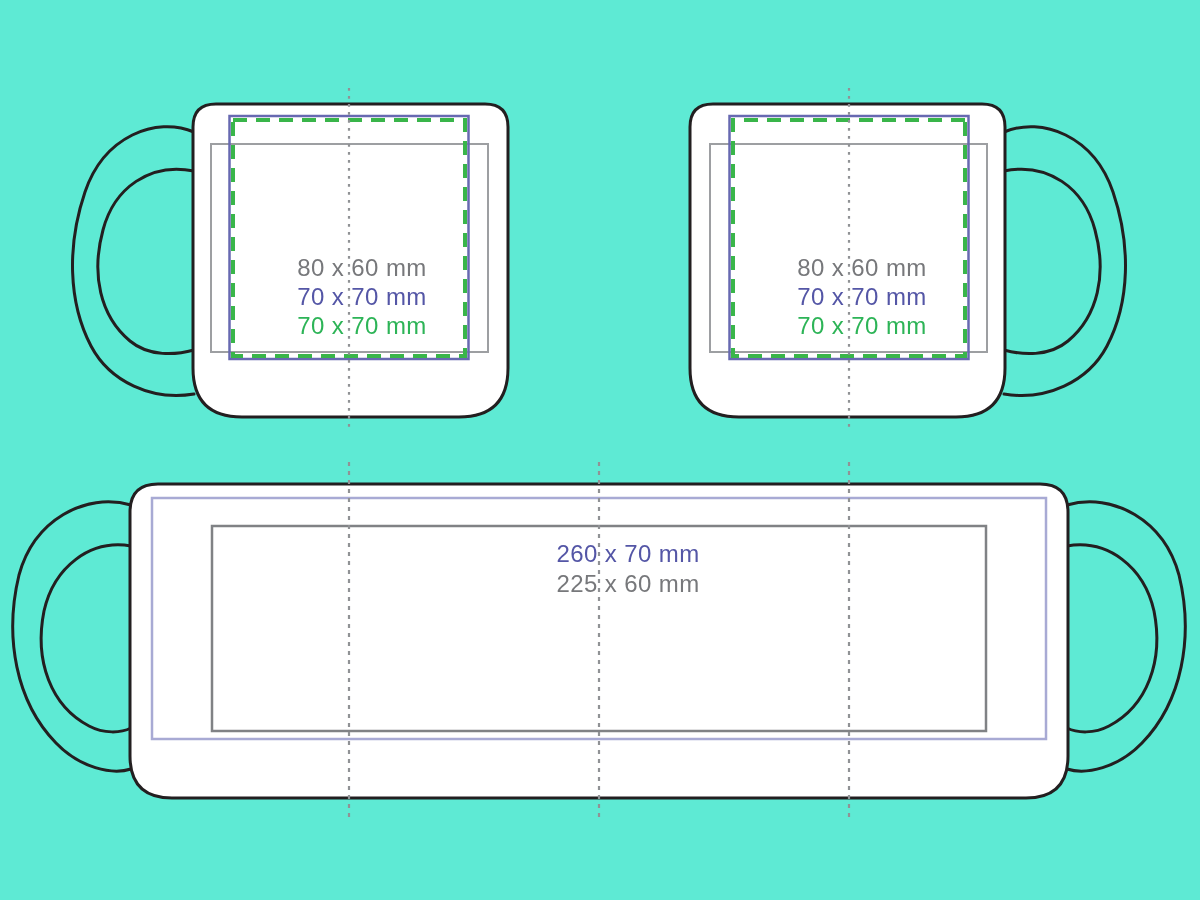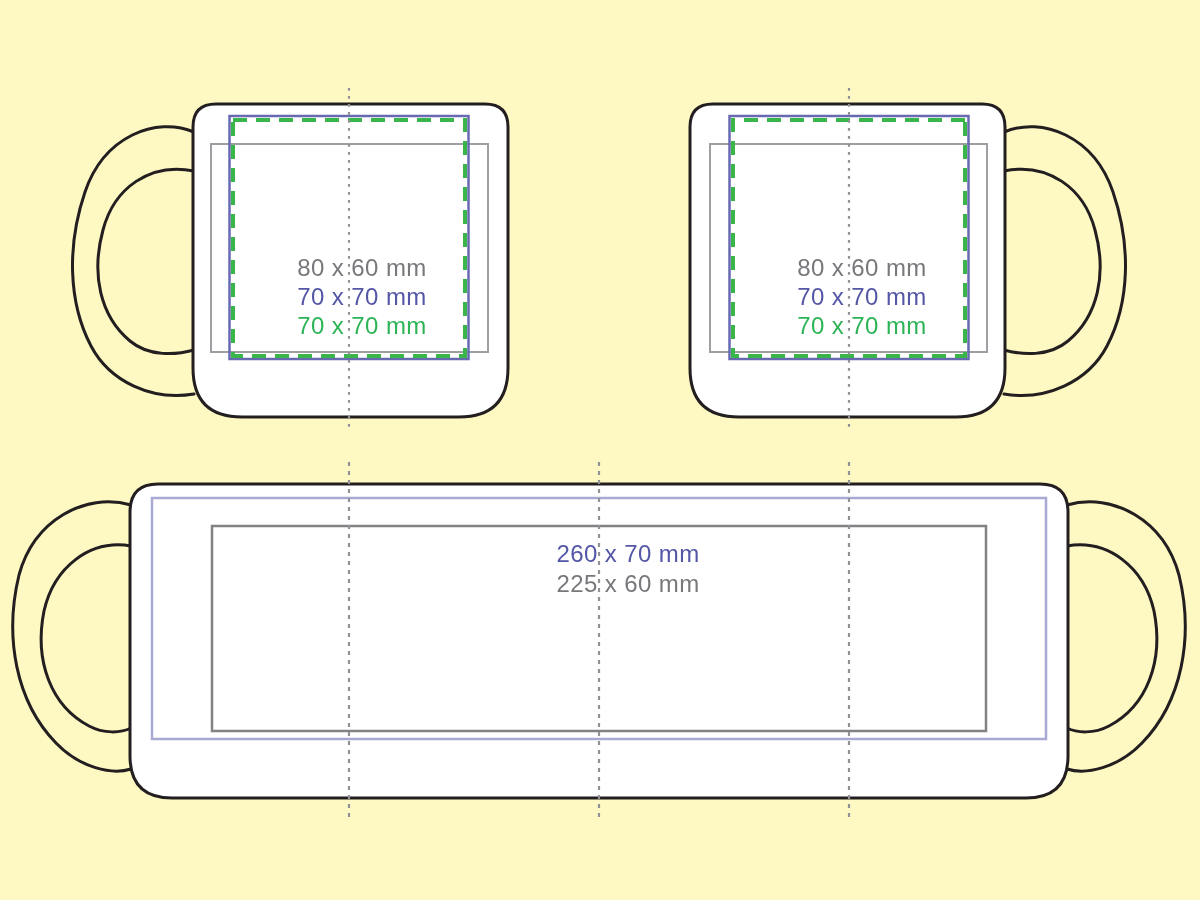--- a/index.html
+++ b/index.html
@@ -4,21 +4,21 @@
 <style>
   html, body {
     margin: 0;
     padding: 0;
     background: #ffffff;
   }
   .canvas-wrap {
     position: relative;
     width: 1200px;
     height: 900px;
-    background: #fef9c3;
+    background: #5eead4;
     overflow: hidden;
   }
   svg { display: block; }
   .lbl {
     font-family: "Liberation Sans", sans-serif;
     font-size: 24px;
     letter-spacing: 0.4px;
   }
   .outline-path {
     fill: none;

